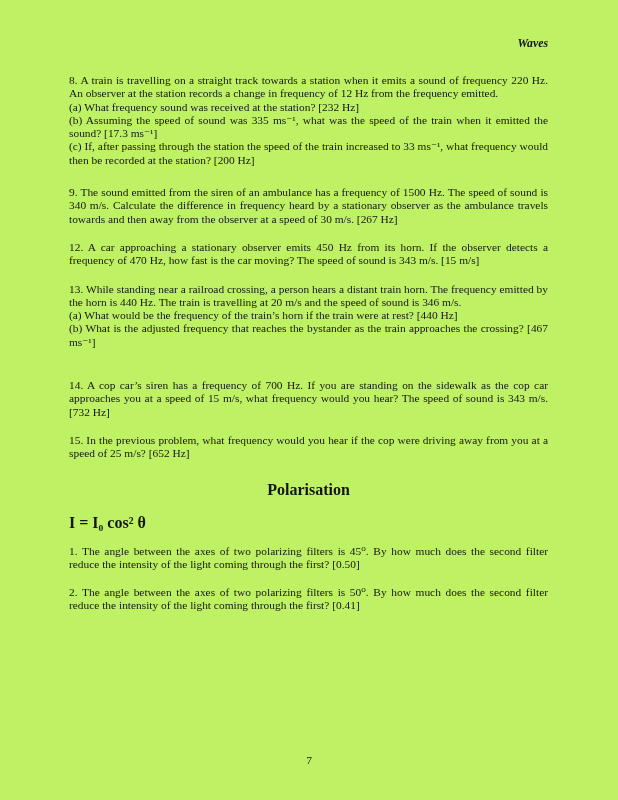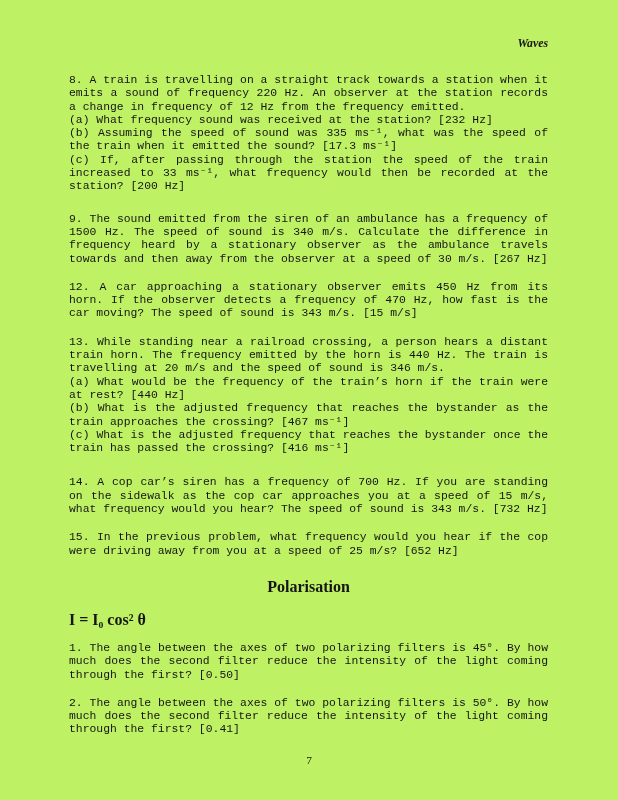--- a/index.html
+++ b/index.html
@@ -29,27 +29,26 @@
     font-style: italic;
     font-size: 11.8px;
     line-height: 14px;
     margin-bottom: 24px;
   }
   .para {
     margin: 0;
     font-size: 11.4px;
     line-height: 13.3px;
     text-align: justify;
-    font-family: Liberation Mono, monospace;
   }
   .qgroup {
     margin-bottom: 15px;
   }
   .qgroup.gap-lg { margin-bottom: 19px; }
-  .qgroup.gap-xl { margin-bottom: 21px; }
+  .qgroup.gap-xl { margin-bottom: 30px; }
   .qgroup.gap-sm { margin-bottom: 22px; }
   .section-heading {
     text-align: center;
     font-weight: bold;
     font-size: 16px;
     line-height: 14px;
     margin: 0 0 19px 0;
   }
   .formula {
     font-weight: bold;
@@ -90,21 +89,20 @@
 
 
     <div class="qgroup">
       <p class="para">12. A car approaching a stationary observer emits 450 Hz from its horn. If the observer detects a frequency of 470 Hz, how fast is the car moving? The speed of sound is 343 m/s. [15 m/s]</p>
     </div>
 
     <div class="qgroup gap-xl">
       <p class="para">13. While standing near a railroad crossing, a person hears a distant train horn. The frequency emitted by the horn is 440 Hz. The train is travelling at 20 m/s and the speed of sound is 346 m/s.</p>
       <p class="para">(a) What would be the frequency of the train’s horn if the train were at rest? [440 Hz]</p>
       <p class="para">(b) What is the adjusted frequency that reaches the bystander as the train approaches the crossing? [467 ms⁻¹]</p>
-      <p class="para">(c) What is the adjusted frequency that reaches the bystander once the train has passed the crossing? [416 ms⁻¹]</p>
     </div>
 
     <div class="qgroup">
       <p class="para">14. A cop car’s siren has a frequency of 700 Hz. If you are standing on the sidewalk as the cop car approaches you at a speed of 15 m/s, what frequency would you hear? The speed of sound is 343 m/s. [732 Hz]</p>
     </div>
 
     <div class="qgroup gap-sm">
       <p class="para">15. In the previous problem, what frequency would you hear if the cop were driving away from you at a speed of 25 m/s? [652 Hz]</p>
     </div>
 

